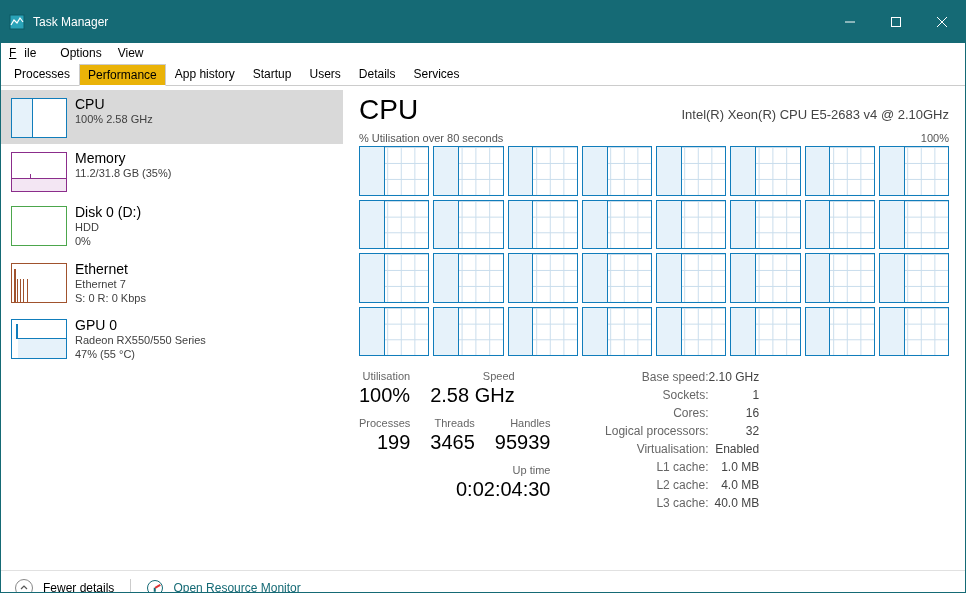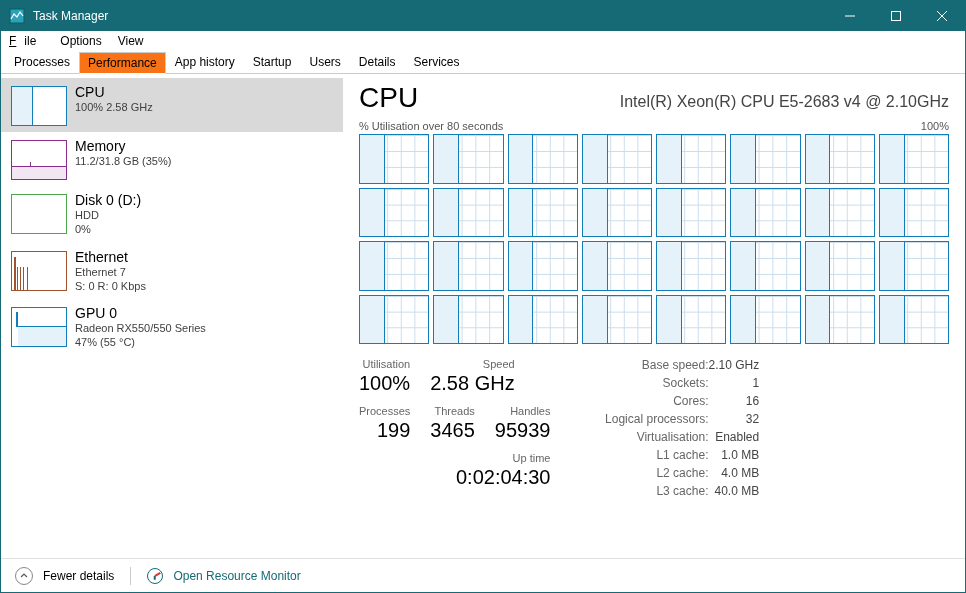--- a/index.html
+++ b/index.html
@@ -1,31 +1,31 @@
 <!DOCTYPE html>
 <html><head>
 <meta charset="utf-8">
 <style>
   * { box-sizing: border-box; margin: 0; padding: 0; }
   body { font-family: "Segoe UI", sans-serif; font-size: 12px; width: 966px; height: 593px; overflow: hidden; background:#fff; color:#000; border:1px solid #156a75; }
   
-  .titlebar { background:#156a75; height:30px; display:flex; align-items:center; color:#fff; }
+  .titlebar { background:#156a75; height:42px; display:flex; align-items:center; color:#fff; }
   .titlebar .app-icon { width:16px; height:16px; margin:0 8px; display:inline-block; }
   .titlebar .title { font-size:12px; flex: 0 0 auto; }
   .titlebar .spacer { flex:1; }
   .titlebar .win-btn { width:46px; height:30px; display:flex; align-items:center; justify-content:center; }
   .titlebar .win-btn svg { stroke:#fff; fill:none; }
   
   .menubar { height:20px; display:flex; align-items:center; padding:0 0; border-bottom:0; }
   .menubar span { padding:2px 8px; font-size:12px; }
   .menubar span u { text-decoration: underline; }
   
   .tabs { display:flex; padding:2px 4px 0 4px; border-bottom:1px solid #ccc; height:23px; align-items:flex-end; }
   .tab { padding:3px 8px; font-size:12px; border:1px solid transparent; position:relative; }
-  .tab.active { border:1px solid #ccc; border-bottom:1px solid #fff; background:#f97316; bottom:-1px; }
+  .tab.active { border:1px solid #ccc; border-bottom:1px solid #fff; background:#eab308; bottom:-1px; }
   
   .main { display:flex; height:calc(100% - 30px - 20px - 23px - 34px); }
   .sidebar { width:342px; border-right:0; padding:4px 0; overflow:hidden; }
   .side-item { display:flex; align-items:flex-start; padding:6px 10px; gap:8px; }
   .side-item.selected { background:#d9d9d9; }
   .side-thumb { width:56px; height:40px; border:1px solid #999; margin-top:2px; flex:none; position:relative; background:#fff; }
   .side-thumb.cpu { border-color:#117dbb; }
   .side-thumb.cpu::after{content:"";position:absolute;top:0;bottom:0;left:20px;width:1px;background:#117dbb;}
   .side-thumb.cpu::before{content:"";position:absolute;top:0;bottom:0;left:0;width:20px;background:#e6f2fa;}
   .side-thumb.mem { border-color:#8b2d8b; }
@@ -38,21 +38,21 @@
   .side-thumb.eth::after{content:"";position:absolute;left:5px;bottom:0;width:14px;height:60%;background:linear-gradient(90deg,#a0522d 0 1px,transparent 1px 3px,#a0522d 3px 4px,transparent 4px 6px,#a0522d 6px 7px,transparent 7px 10px,#a0522d 10px 11px,transparent 11px);}
   .side-thumb.gpu { border-color:#117dbb; }
   .side-thumb.gpu::before{content:"";position:absolute;left:6px;right:0;bottom:0;height:50%;background:#e6f2fa;border-top:1px solid #117dbb;}
   .side-thumb.gpu::after{content:"";position:absolute;left:4px;bottom:50%;width:2px;height:40%;background:#117dbb;}
   .side-text .h { font-size:14px; }
   .side-text .s { font-size:11px; color:#404040; line-height:1.3; white-space:pre-line; }
   
   .detail { flex:1; padding:8px 16px 4px 16px; display:flex; flex-direction:column; }
   .detail-head { display:flex; justify-content:space-between; align-items:baseline; }
   .detail-head h1 { font-size:28px; font-weight:400; }
-  .detail-head .chip { font-size:16px; color:#444; }
+  .detail-head .chip { font-size:13px; color:#444; }
   .graph-top { display:flex; justify-content:space-between; font-size:11px; color:#555; margin-top:6px; }
   .core-grid { display:grid; grid-template-columns:repeat(8,1fr); grid-template-rows:repeat(4,1fr); gap:4px; height:210px; margin-top:2px; }
   .core { border:1px solid #117dbb; position:relative; background:
      linear-gradient(to right, #c9ddec 1px, transparent 1px) 0 0/20% 100%,
      linear-gradient(to bottom, #c9ddec 1px, transparent 1px) 0 0/100% 33.3%,
      #fff; }
   .core::before{content:"";position:absolute;top:0;bottom:0;left:0;width:35%;background:#e6f2fa;border-right:1px solid #117dbb;}
   .stats { display:flex; gap:38px; margin-top:14px;text-align:right; }
   .stats-col-left .grp { display:flex; gap:20px; }
   .stat-label { font-size:11px; color:#666; }

